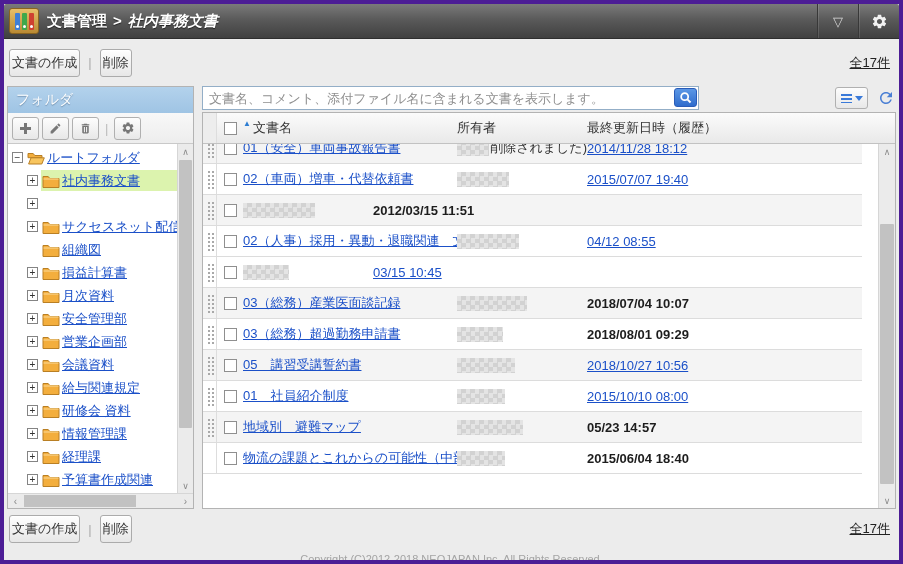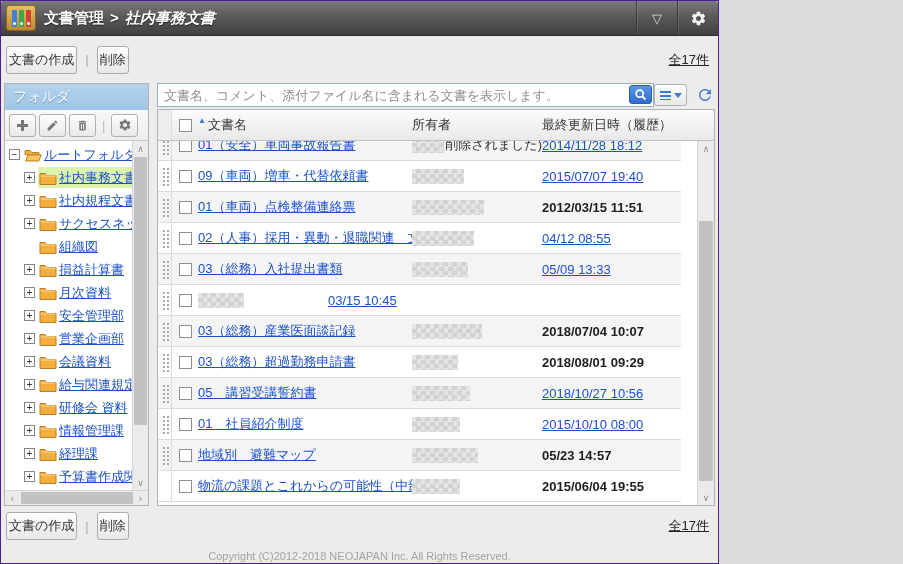--- a/index.html
+++ b/index.html
@@ -1,19 +1,19 @@
 <!DOCTYPE html>
 <html><head>
 <meta charset="utf-8">
 <style>
   * { margin:0; padding:0; box-sizing:border-box; }
   html,body { background:#dcdcdc; }
   body { font-family:"Liberation Sans","DejaVu Sans",sans-serif; }
-  .page { position:relative; width:719px; height:564px; background:#ececec; overflow:hidden;
-          border:1px solid #4c1d95; font-size:13px; color:#333; }
+  .page { position:relative; width:903px; height:564px; background:#ececec; overflow:hidden;
+          border:4px solid #4c1d95; font-size:13px; color:#333; }
 
   
   .topbar { position:relative; height:35px; background:linear-gradient(#7a7a7a,#5a5a5a 45%,#404040);
             display:flex; align-items:center; border-bottom:1px solid #2e2e2e; border-radius:2px 2px 0 0; }
   .app-icon { width:30px; height:26px; margin:0 8px 0 5px; background:linear-gradient(#e8c06a,#b98a33);
               border:1px solid #8a6420; border-radius:3px; display:flex; align-items:flex-end;
               justify-content:center; gap:2px; padding:3px 3px; }
   .binder { width:5px; height:17px; border-radius:1px; position:relative; }
   .binder i { position:absolute; left:1px; bottom:2px; width:3px; height:3px; background:#fff; border-radius:50%; display:block; }
   .binder.b1 { background:#3f7fd6; } .binder.b2 { background:#3fa84b; } .binder.b3 { background:#cf4131; }
@@ -201,27 +201,20 @@
       <span class="folder-ico"><svg width="18" height="14" viewBox="0 0 18 14">
                     <path d="M1 2.5h5.2l1.6 2H17v9H1z" fill="#F3AE3D" stroke="#B97F24"></path>
                     <path d="M1.5 5h15" stroke="#F9D186" stroke-width="1.3"></path>
                   </svg></span>
       <a class="tree-label" href="#">社内事務文書</a>
     </span>
   </div>
 
   <div class="tree-item lvl1">
     <span class="expander">+</span>
-    <span class="tree-core">
-      <span class="folder-ico"><svg width="18" height="14" viewBox="0 0 18 14">
-                    <path d="M1 2.5h5.2l1.6 2H17v9H1z" fill="#F3AE3D" stroke="#B97F24"></path>
-                    <path d="M1.5 5h15" stroke="#F9D186" stroke-width="1.3"></path>
-                  </svg></span>
-      <a class="tree-label" href="#">社内規程文書</a>
-    </span>
   </div>
 
   <div class="tree-item lvl1">
     <span class="expander">+</span>
     <span class="tree-core">
       <span class="folder-ico"><svg width="18" height="14" viewBox="0 0 18 14">
                     <path d="M1 2.5h5.2l1.6 2H17v9H1z" fill="#F3AE3D" stroke="#B97F24"></path>
                     <path d="M1.5 5h15" stroke="#F9D186" stroke-width="1.3"></path>
                   </svg></span>
       <a class="tree-label" href="#">サクセスネット配信</a>
@@ -425,41 +418,38 @@
   </div>
 
   <div class="trow">
     <div class="c-handle">
                   <span class="dots"></span>
                 </div>
     <div class="c-check">
                   <span class="cb"></span>
                 </div>
     <div class="c-name">
-                  <a class="doc-link" href="#">09（車両）増車・代替依頼書</a>
+                  <a class="doc-link" href="#">02（車両）増車・代替依頼書</a>
                 </div>
     <div class="c-owner">
       <span class="redacted" style="width: 52px;"></span>
 
     </div>
     <div class="c-date">
                   <a class="date-link" href="#">2015/07/07 19:40</a>
                 </div>
   </div>
 
   <div class="trow odd">
     <div class="c-handle">
                   <span class="dots"></span>
                 </div>
     <div class="c-check">
                   <span class="cb"></span>
                 </div>
-    <div class="c-name">
-                  <a class="doc-link" href="#">01（車両）点検整備連絡票</a>
-                </div>
     <div class="c-owner">
       <span class="redacted" style="width: 72px;"></span>
 
     </div>
     <div class="c-date">
                   <span class="date-plain">2012/03/15 11:51</span>
                 </div>
   </div>
 
   <div class="trow">
@@ -474,166 +464,148 @@
                 </div>
     <div class="c-owner">
       <span class="redacted" style="width: 62px;"></span>
 
     </div>
     <div class="c-date">
                   <a class="date-link" href="#">04/12 08:55</a>
                 </div>
   </div>
 
+
+  <div class="trow">
+    <div class="c-handle">
+                  <span class="dots"></span>
+                </div>
+    <div class="c-check">
+                  <span class="cb"></span>
+                </div>
+    <div class="c-owner">
+      <span class="redacted" style="width: 46px;"></span>
+
+    </div>
+    <div class="c-date">
+                  <a class="date-link" href="#">03/15 10:45</a>
+                </div>
+  </div>
+
   <div class="trow odd">
     <div class="c-handle">
                   <span class="dots"></span>
                 </div>
     <div class="c-check">
                   <span class="cb"></span>
                 </div>
     <div class="c-name">
-                  <a class="doc-link" href="#">03（総務）入社提出書類</a>
-                </div>
-    <div class="c-owner">
-      <span class="redacted" style="width: 56px;"></span>
-
-    </div>
-    <div class="c-date">
-                  <a class="date-link" href="#">05/09 13:33</a>
+                  <a class="doc-link" href="#">03（総務）産業医面談記録</a>
+                </div>
+    <div class="c-owner">
+      <span class="redacted" style="width: 70px;"></span>
+
+    </div>
+    <div class="c-date">
+                  <span class="date-plain">2018/07/04 10:07</span>
                 </div>
   </div>
 
   <div class="trow">
     <div class="c-handle">
                   <span class="dots"></span>
                 </div>
     <div class="c-check">
                   <span class="cb"></span>
                 </div>
+    <div class="c-name">
+                  <a class="doc-link" href="#">03（総務）超過勤務申請書</a>
+                </div>
     <div class="c-owner">
       <span class="redacted" style="width: 46px;"></span>
 
     </div>
     <div class="c-date">
-                  <a class="date-link" href="#">03/15 10:45</a>
+                  <span class="date-plain">2018/08/01 09:29</span>
                 </div>
   </div>
 
   <div class="trow odd">
     <div class="c-handle">
                   <span class="dots"></span>
                 </div>
     <div class="c-check">
                   <span class="cb"></span>
                 </div>
     <div class="c-name">
-                  <a class="doc-link" href="#">03（総務）産業医面談記録</a>
-                </div>
-    <div class="c-owner">
-      <span class="redacted" style="width: 70px;"></span>
-
-    </div>
-    <div class="c-date">
-                  <span class="date-plain">2018/07/04 10:07</span>
+                  <a class="doc-link" href="#">05　講習受講誓約書</a>
+                </div>
+    <div class="c-owner">
+      <span class="redacted" style="width: 58px;"></span>
+
+    </div>
+    <div class="c-date">
+                  <a class="date-link" href="#">2018/10/27 10:56</a>
                 </div>
   </div>
 
   <div class="trow">
     <div class="c-handle">
                   <span class="dots"></span>
                 </div>
     <div class="c-check">
                   <span class="cb"></span>
                 </div>
     <div class="c-name">
-                  <a class="doc-link" href="#">03（総務）超過勤務申請書</a>
-                </div>
-    <div class="c-owner">
-      <span class="redacted" style="width: 46px;"></span>
-
-    </div>
-    <div class="c-date">
-                  <span class="date-plain">2018/08/01 09:29</span>
+                  <a class="doc-link" href="#">01　社員紹介制度</a>
+                </div>
+    <div class="c-owner">
+      <span class="redacted" style="width: 48px;"></span>
+
+    </div>
+    <div class="c-date">
+                  <a class="date-link" href="#">2015/10/10 08:00</a>
                 </div>
   </div>
 
   <div class="trow odd">
     <div class="c-handle">
                   <span class="dots"></span>
                 </div>
     <div class="c-check">
                   <span class="cb"></span>
                 </div>
     <div class="c-name">
-                  <a class="doc-link" href="#">05　講習受講誓約書</a>
-                </div>
-    <div class="c-owner">
-      <span class="redacted" style="width: 58px;"></span>
-
-    </div>
-    <div class="c-date">
-                  <a class="date-link" href="#">2018/10/27 10:56</a>
+                  <a class="doc-link" href="#">地域別　避難マップ</a>
+                </div>
+    <div class="c-owner">
+      <span class="redacted" style="width: 66px;"></span>
+
+    </div>
+    <div class="c-date">
+                  <span class="date-plain">05/23 14:57</span>
                 </div>
   </div>
 
   <div class="trow">
     <div class="c-handle">
-                  <span class="dots"></span>
-                </div>
-    <div class="c-check">
-                  <span class="cb"></span>
-                </div>
-    <div class="c-name">
-                  <a class="doc-link" href="#">01　社員紹介制度</a>
+                  <span class="dots" style="visibility: hidden;"></span>
+                </div>
+    <div class="c-check">
+                  <span class="cb"></span>
+                </div>
+    <div class="c-name">
+                  <a class="doc-link" href="#">物流の課題とこれからの可能性（中部生産性…</a>
                 </div>
     <div class="c-owner">
       <span class="redacted" style="width: 48px;"></span>
 
     </div>
     <div class="c-date">
-                  <a class="date-link" href="#">2015/10/10 08:00</a>
-                </div>
-  </div>
-
-  <div class="trow odd">
-    <div class="c-handle">
-                  <span class="dots"></span>
-                </div>
-    <div class="c-check">
-                  <span class="cb"></span>
-                </div>
-    <div class="c-name">
-                  <a class="doc-link" href="#">地域別　避難マップ</a>
-                </div>
-    <div class="c-owner">
-      <span class="redacted" style="width: 66px;"></span>
-
-    </div>
-    <div class="c-date">
-                  <span class="date-plain">05/23 14:57</span>
-                </div>
-  </div>
-
-  <div class="trow">
-    <div class="c-handle">
-                  <span class="dots" style="visibility: hidden;"></span>
-                </div>
-    <div class="c-check">
-                  <span class="cb"></span>
-                </div>
-    <div class="c-name">
-                  <a class="doc-link" href="#">物流の課題とこれからの可能性（中部生産性…</a>
-                </div>
-    <div class="c-owner">
-      <span class="redacted" style="width: 48px;"></span>
-
-    </div>
-    <div class="c-date">
-                  <span class="date-plain">2015/06/04 19:55</span>
+                  <span class="date-plain">2015/06/04 18:40</span>
                 </div>
   </div>
 </div>
           <div class="vscroll" style="width:17px;">
             <div class="arr up">∧</div>
             <div class="thumb" style="top:80px;height:260px;"></div>
             <div class="arr down">∨</div>
           </div>
         </div>
       </div>

